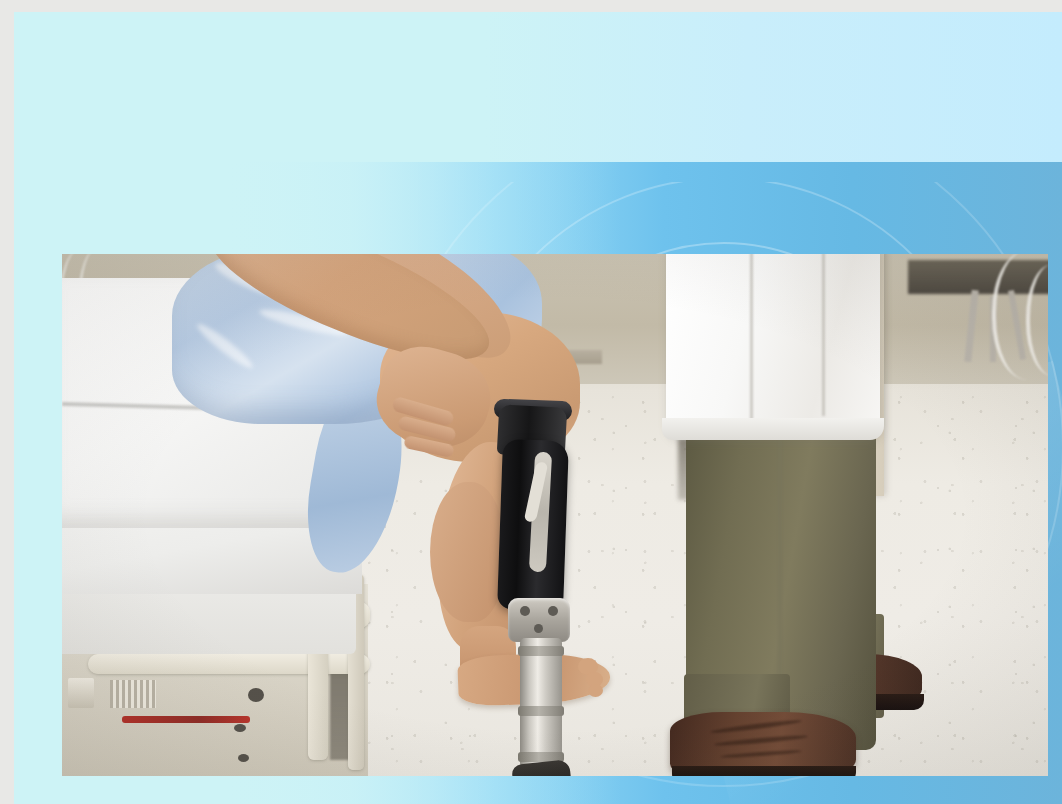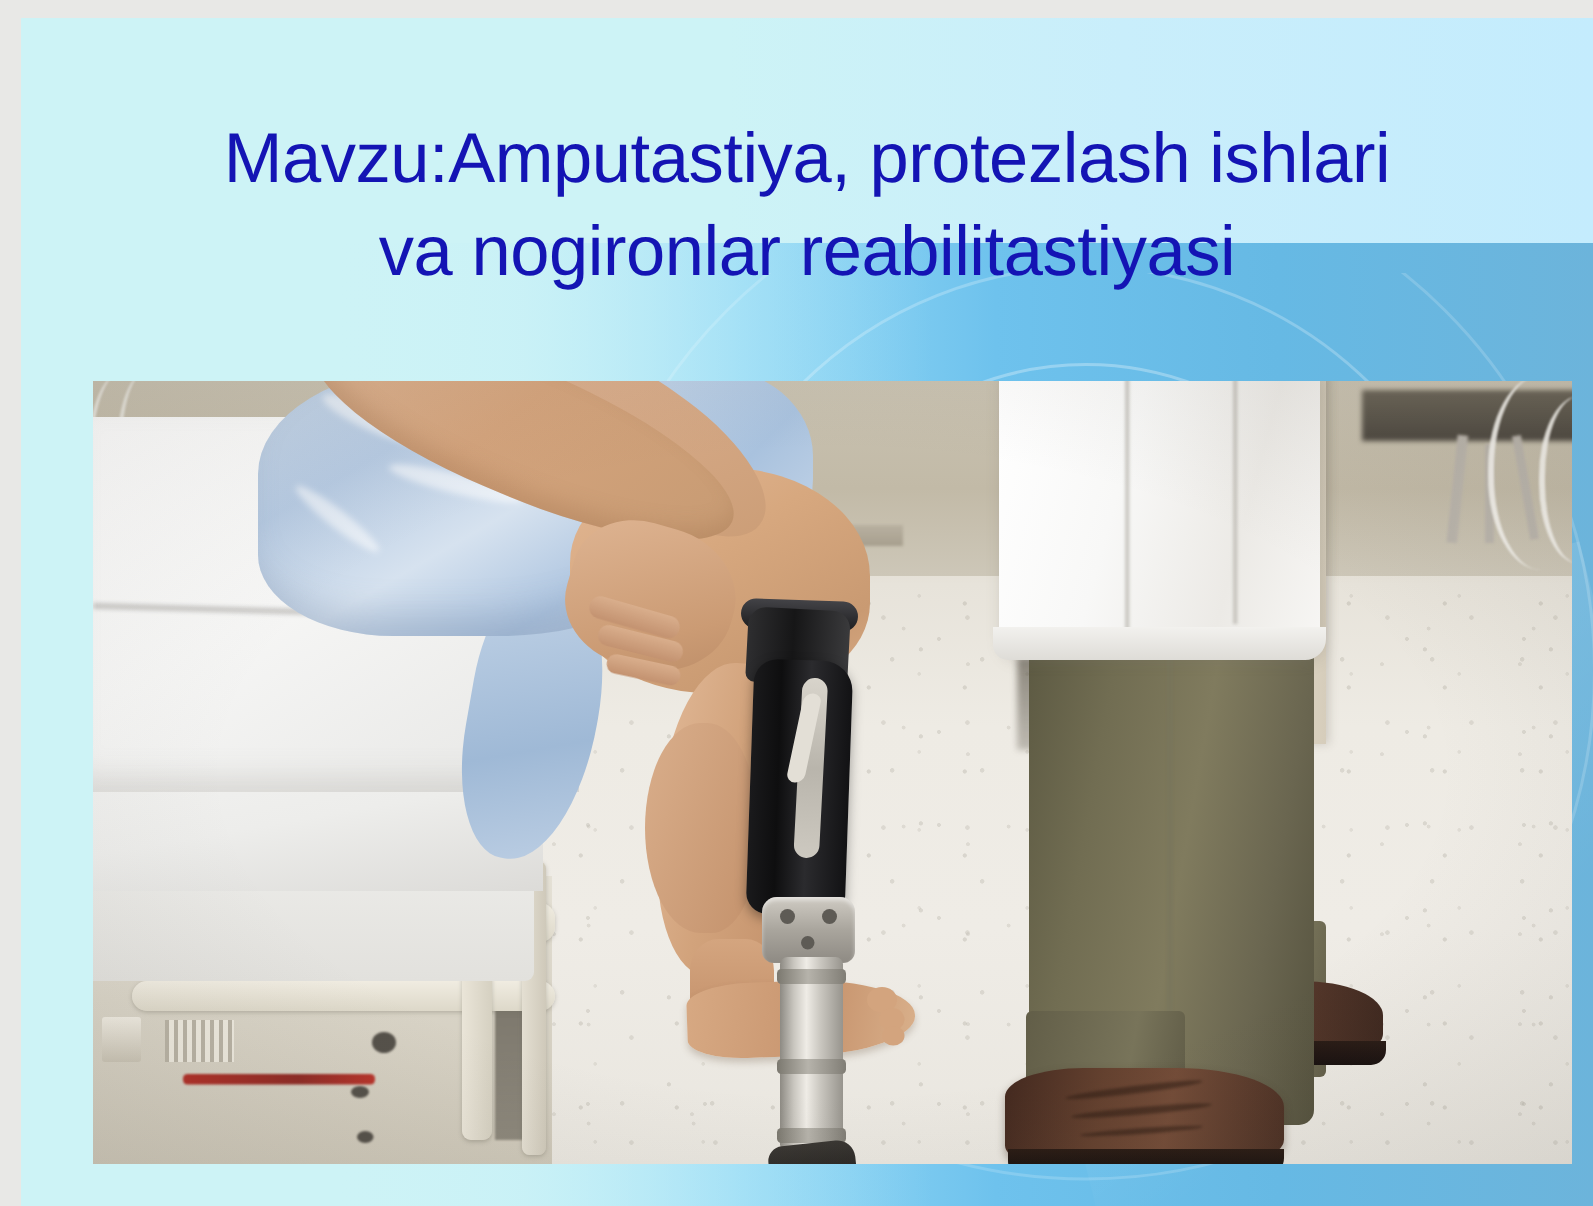--- a/index.html
+++ b/index.html
@@ -481,22 +481,20 @@
   <div class="rings">
     <div class="glow"></div>
     <div class="ring r1"></div>
     <div class="ring r2"></div>
     <div class="ring r3"></div>
     <div class="ring r4"></div>
     <div class="ring r5"></div>
   </div>
   <div class="ray"></div>
 
-  <h1 id="title">Mavzu:Amputastiya, protezlash ishlari
-va nogironlar reabilitastiyasi</h1>
 
   <div id="photo">
 
     <div class="floor ph"></div>
     <div class="floor-speckle ph"></div>
     <div class="wall-band ph"></div>
     <div class="wall-rail ph"></div>
 
     <div class="cable cb-left1 ph"></div>
     <div class="cable cb-left2 ph"></div>

